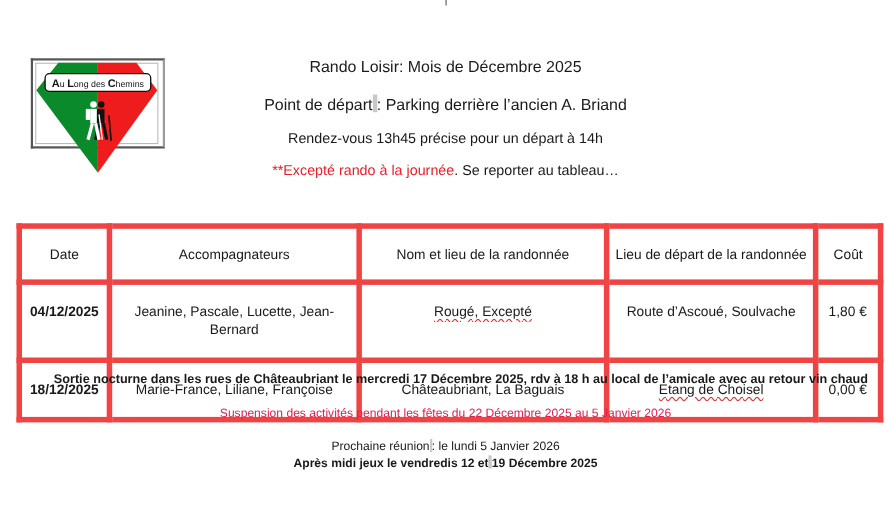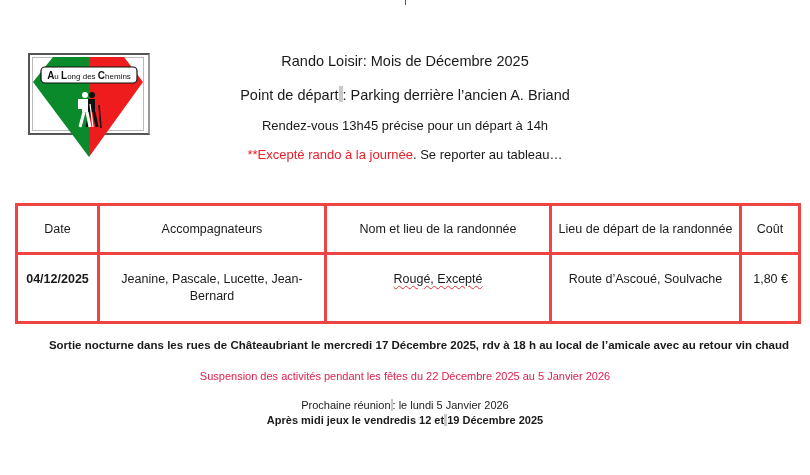--- a/index.html
+++ b/index.html
@@ -27,21 +27,21 @@
   .h-rdv { top: 118px; font-size: 13px; }
   .h-note { top: 147px; font-size: 13px; }
   .red { color: #e8202a; }
   .sel-mark { background: #c8c8c8; display: inline-block; width: 4px; height: 1.1em; vertical-align: -2px; }
 
   table.rando {
     position: absolute; left: 15px; top: 203px; width: 783px;
     border-collapse: collapse; font-size: 12.5px; table-layout: fixed;
   }
   table.rando td, table.rando th {
-    border: 3px solid #ef4444; padding: 16px 4px; vertical-align: top; text-align: center; line-height: 17px; font-weight: normal;
+    border: 5px solid #ef4444; padding: 16px 4px; vertical-align: top; text-align: center; line-height: 17px; font-weight: normal;
   }
   table.rando tr { border-top: 3px solid #777; }
   table.rando tr.head { border-top: 3px solid #777; }
   table.rando tr.last { border-bottom: 3px solid #777; }
   table.rando th { height: 14px; line-height: 14px; }
   table.rando td.date { font-weight: bold; }
   table.rando td.cost { text-align: right; padding-right: 10px; }
   .squiggle { text-decoration: underline wavy #d33; text-decoration-thickness: 1px; text-underline-offset: 2px; }
 
   .foot { position: absolute; left: 0; width: 810px; text-align: center; white-space: nowrap; font-size: 11.5px; }
@@ -109,20 +109,27 @@
     <th>Lieu de départ de la randonnée</th>
     <th>Coût</th>
   </tr>
   <tr style="height:36px">
     <td class="date">04/12/2025</td>
     <td>Jeanine, Pascale, Lucette, Jean-Bernard</td>
     <td><span class="squiggle">Rougé, Excepté</span></td>
     <td><span>Route d’Ascoué, Soulvache</span></td>
     <td class="cost">1,80 €</td>
   </tr>
+  <tr class="last" style="height:34px">
+    <td class="date">18/12/2025</td>
+    <td>Marie-France, Liliane, Françoise</td>
+    <td>Châteaubriant, La Baguais</td>
+    <td><span class="squiggle">Etang de Choisel</span></td>
+    <td class="cost">0,00 €</td>
+  </tr>
 </tbody>
   </table>
 
 <div class="foot f-nocturne">Sortie nocturne dans les rues de Châteaubriant le mercredi 17 Décembre 2025, rdv à 18 h au local de l’amicale avec au retour vin chaud</div>
 <div class="foot f-susp">Suspension des activités pendant les fêtes du 22 Décembre 2025 au 5 Janvier 2026</div>
 <div class="foot f-reunion">
   <span>Prochaine réunion</span><span class="sel-mark" style="width:2px"></span><span>: le lundi 5 Janvier 2026</span>
 </div>
 <div class="foot f-jeux">
   <span>Après midi jeux le vendredis 12 et</span><span class="sel-mark" style="width:3px"></span><span>19 Décembre 2025</span>

